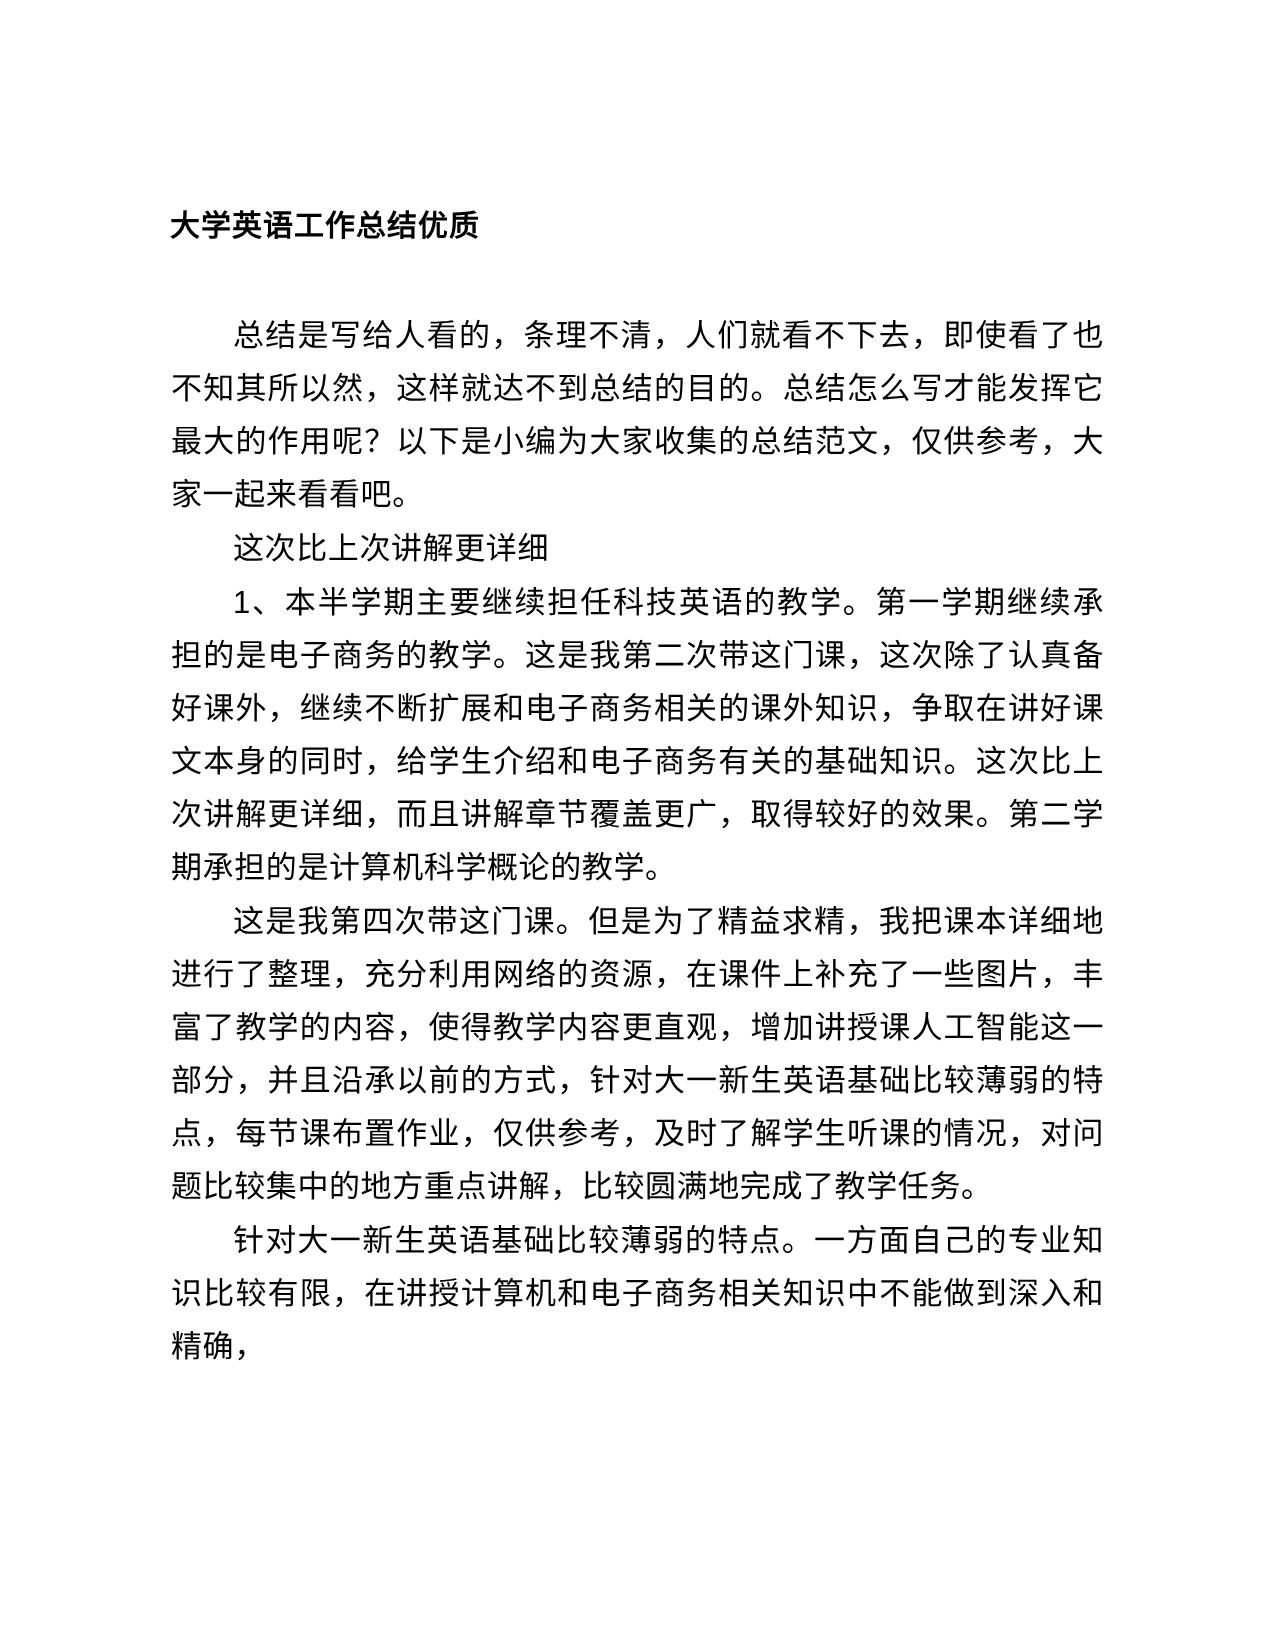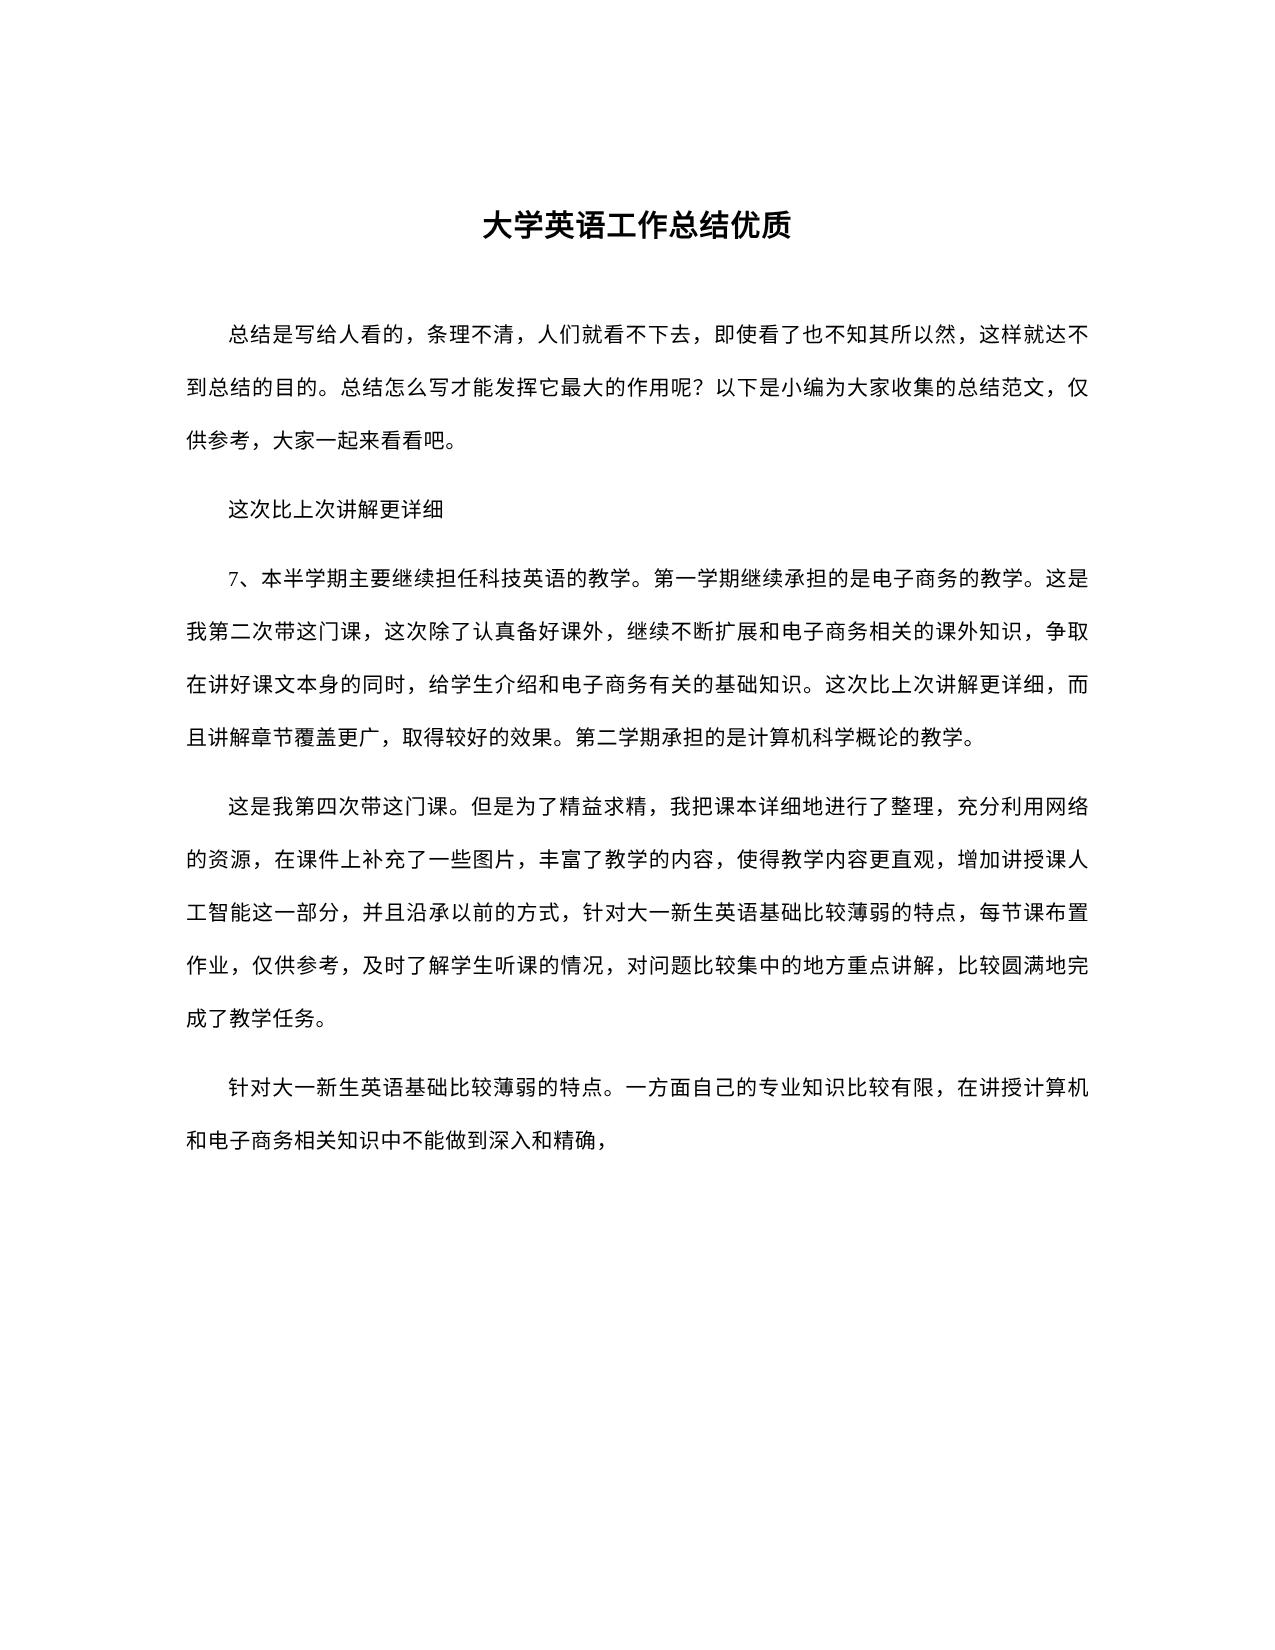--- a/index.html
+++ b/index.html
@@ -12,39 +12,38 @@
     height: 1650px;
     background: #ffffff;
     box-sizing: border-box;
     padding: 150px 170px 0 170px;
     font-family: "Liberation Serif", "DejaVu Serif", serif;
     color: #000000;
     position: relative;
     overflow: hidden;
   }
   .doc-title {
-    text-align: center;
     font-family: "Liberation Sans", "DejaVu Sans", sans-serif;
     font-weight: bold;
     font-size: 30px;
     letter-spacing: 1px;
     margin: 55px 0 0 0;
     line-height: 1.4;
   }
   .body-block {
     margin-top: 62px;
   }
   p.para {
-    font-size: 21px;
+    font-size: 31px;
     line-height: 53px;
-    margin: 16px;
+    margin: 1px;
     text-align: justify;
     text-justify: inter-ideograph;
     letter-spacing: 0.6px;
-    font-family: Liberation Serif, serif;
+    font-family: Liberation Sans, sans-serif;
   }
   p.indent-2 {
     text-indent: 2em;
   }
   p.tight {
     margin-top: 0;
   }
   p.spaced {
     margin-top: 0px;
   }
@@ -55,20 +54,20 @@
 <div class="page">
 
   <h1 class="doc-title">大学英语工作总结优质</h1>
 
   <div class="body-block">
 
     <p class="para indent-2">总结是写给人看的，条理不清，人们就看不下去，即使看了也不知其所以然，这样就达不到总结的目的。总结怎么写才能发挥它最大的作用呢？以下是小编为大家收集的总结范文，仅供参考，大家一起来看看吧。</p>
 
     <p class="para indent-2 tight">这次比上次讲解更详细</p>
 
-    <p class="para indent-2 tight">7、本半学期主要继续担任科技英语的教学。第一学期继续承担的是电子商务的教学。这是我第二次带这门课，这次除了认真备好课外，继续不断扩展和电子商务相关的课外知识，争取在讲好课文本身的同时，给学生介绍和电子商务有关的基础知识。这次比上次讲解更详细，而且讲解章节覆盖更广，取得较好的效果。第二学期承担的是计算机科学概论的教学。</p>
+    <p class="para indent-2 tight">1、本半学期主要继续担任科技英语的教学。第一学期继续承担的是电子商务的教学。这是我第二次带这门课，这次除了认真备好课外，继续不断扩展和电子商务相关的课外知识，争取在讲好课文本身的同时，给学生介绍和电子商务有关的基础知识。这次比上次讲解更详细，而且讲解章节覆盖更广，取得较好的效果。第二学期承担的是计算机科学概论的教学。</p>
 
     <p class="para indent-2 spaced">这是我第四次带这门课。但是为了精益求精，我把课本详细地进行了整理，充分利用网络的资源，在课件上补充了一些图片，丰富了教学的内容，使得教学内容更直观，增加讲授课人工智能这一部分，并且沿承以前的方式，针对大一新生英语基础比较薄弱的特点，每节课布置作业，仅供参考，及时了解学生听课的情况，对问题比较集中的地方重点讲解，比较圆满地完成了教学任务。</p>
 
     <p class="para indent-2 spaced">针对大一新生英语基础比较薄弱的特点。一方面自己的专业知识比较有限，在讲授计算机和电子商务相关知识中不能做到深入和精确，</p>
 
   </div>
 </div>
 
 </body></html>

